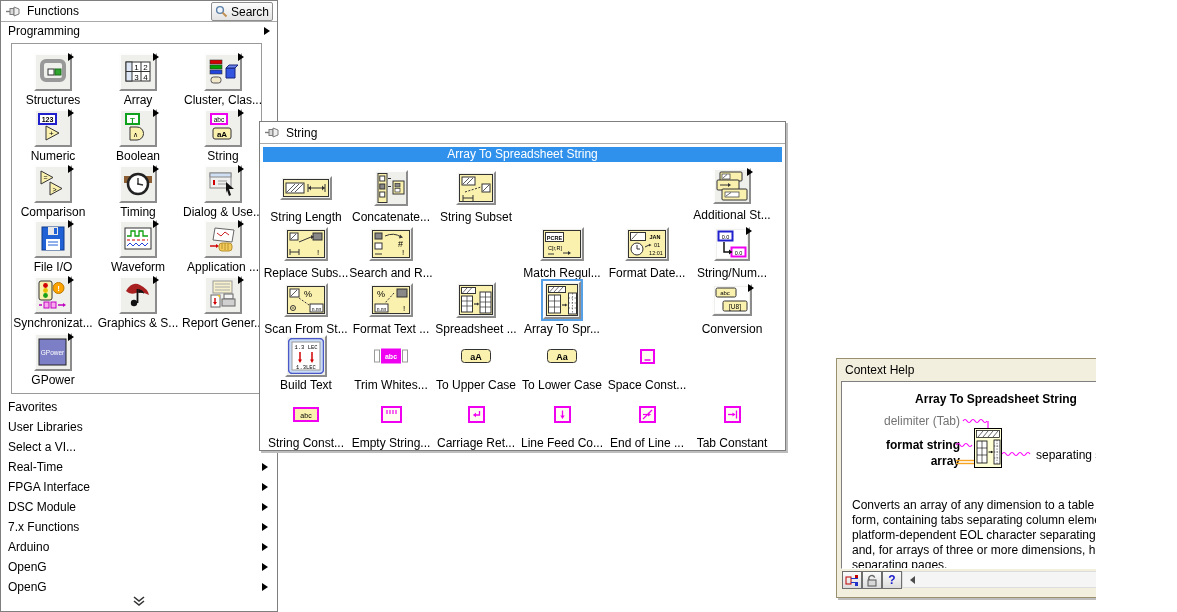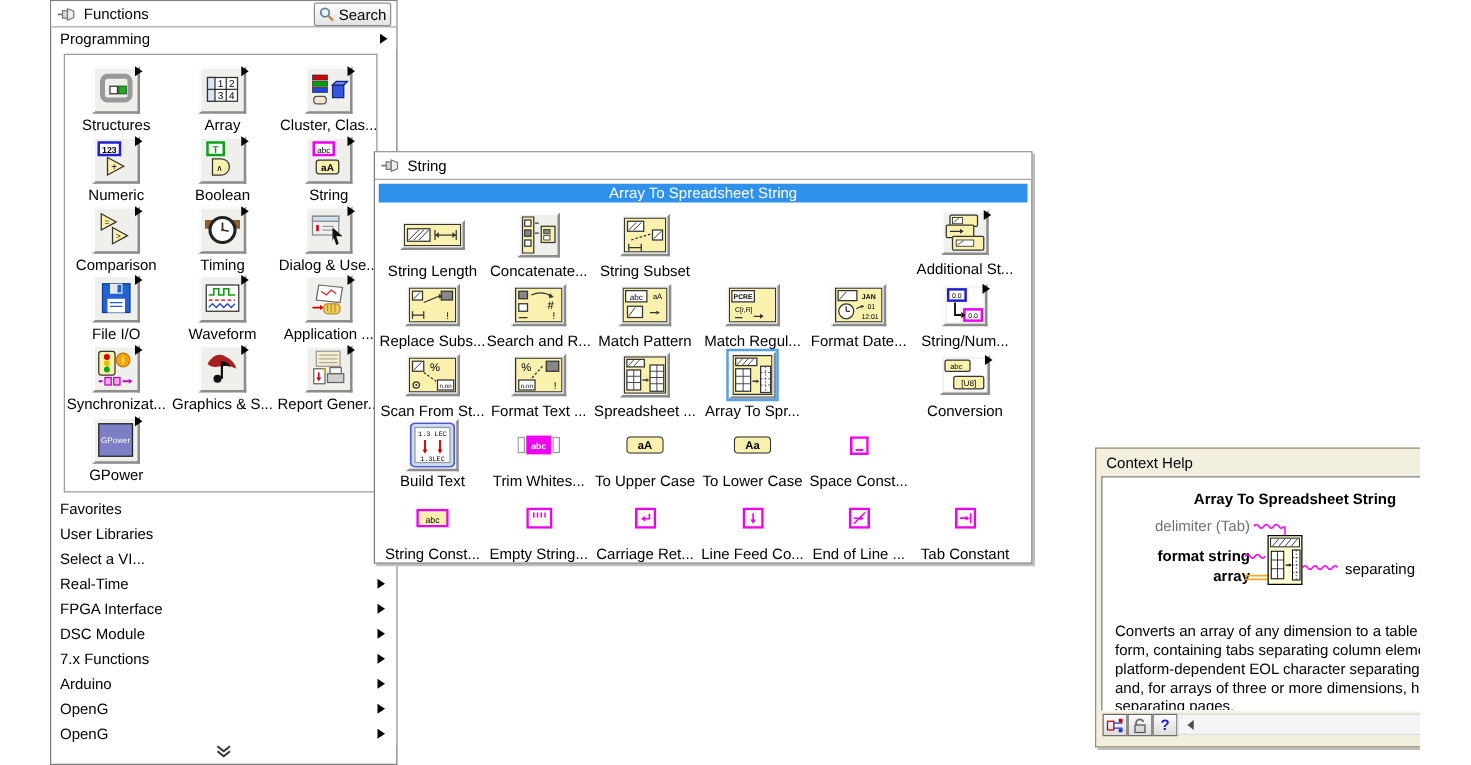--- a/index.html
+++ b/index.html
@@ -1,18 +1,18 @@
 <!DOCTYPE html>
 <html><head>
 <meta charset="utf-8">
 <style>
   * { margin:0; padding:0; box-sizing:border-box; }
   html,body { background:#fff; }
   .screen { position:relative; width:1096px; height:612px; background:#ffffff; overflow:hidden;
-            font-family:"Liberation Sans", sans-serif; font-size:12px; color:#000;margin-left:40px; }
+            font-family:"Liberation Sans", sans-serif; font-size:12px; color:#000; }
   .win { position:absolute; background:#fff; border:1px solid #7f7f7f; }
   .shadow { box-shadow:2px 2px 0 #bdbdbd; }
 
   
   .titlebar { position:relative; display:flex; align-items:center; height:21px; background:#fff;
               border-bottom:1px solid #a9a9a9; padding-left:5px; }
   .titlebar .ttl { margin-left:6px; }
   .pin { width:15px; height:13px; flex:0 0 auto; }
 
   
@@ -425,36 +425,20 @@
           <rect x="3" y="3" width="7" height="6" fill="#888" stroke="#333"></rect>
           <rect x="3" y="13" width="7" height="6" fill="#fff" stroke="#333"></rect>
           <path d="M13 6 q9 -4 16 1" fill="none" stroke="#333"></path>
           <polygon points="28,4.5 31,7.5 27,8.5" fill="#333"></polygon>
           <text x="26" y="17" font-size="9">#</text>
           <text x="30" y="25" font-size="8">!</text>
           <line x1="3" y1="24" x2="10" y2="24" stroke="#333"></line>
         </svg></span>
         </span>
       <span class="lbl">Search and R...</span>
-    </div>
-    <div class="sitem" style="left:175px;top:102px">
-      <span class="icnwrap">
-          <span class="ibx">
-        <svg width="36" height="28">
-          <rect x="0.5" y="0.5" width="35" height="27" fill="#fbf1af" stroke="#333"></rect>
-          <rect x="2.5" y="2.5" width="17" height="9" fill="#fff" stroke="#333"></rect>
-          <text x="11" y="10" font-size="6.5" text-anchor="middle">abc</text>
-          <rect x="4" y="15" width="12" height="9" fill="#fff" stroke="#333"></rect>
-          <line x1="5" y1="23" x2="10" y2="16" stroke="#333" stroke-width="0.8"></line>
-          <text x="28" y="9" font-size="6" text-anchor="middle">aA</text>
-          <line x1="22" y1="20" x2="27" y2="20" stroke="#333"></line>
-          <polygon points="27,18.5 30,20 27,21.5" fill="#333"></polygon>
-        </svg></span>
-        </span>
-      <span class="lbl">Match Pattern</span>
     </div>
     <div class="sitem" style="left:261px;top:102px">
       <span class="icnwrap">
           <span class="ibx">
         <svg width="38" height="28">
           <rect x="0.5" y="0.5" width="37" height="27" fill="#fbf1af" stroke="#333"></rect>
           <rect x="2.5" y="2.5" width="18" height="9" fill="#fff" stroke="#333"></rect>
           <text x="11.5" y="9.5" font-size="5.5" font-weight="bold" text-anchor="middle">PCRE</text>
           <text x="12" y="19.5" font-size="5.5" text-anchor="middle">C[r,R]</text>
           <line x1="5" y1="24" x2="11" y2="24" stroke="#333"></line>

